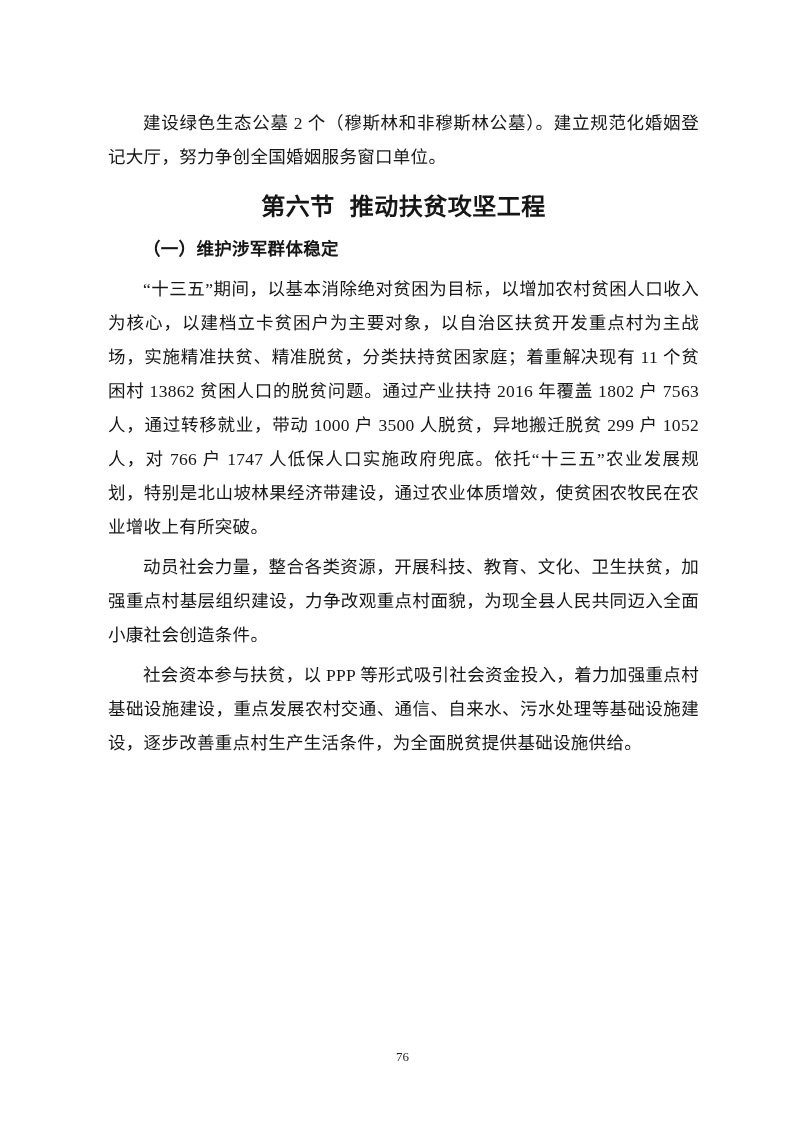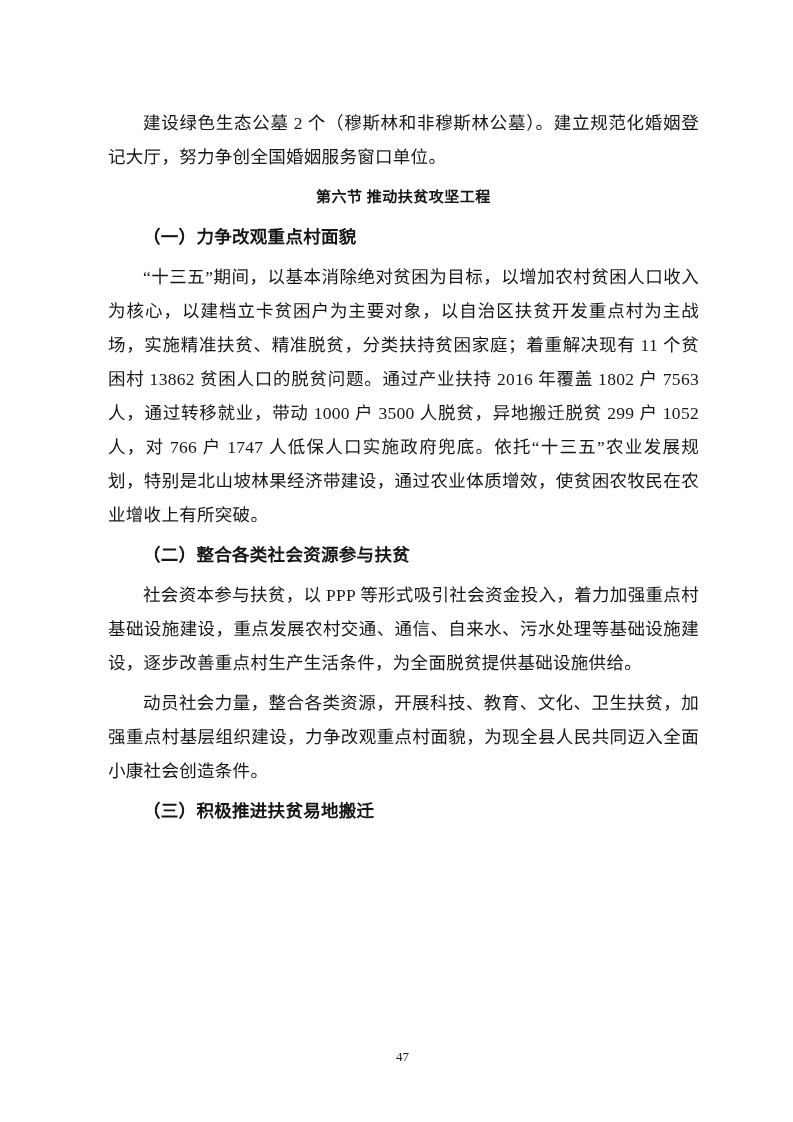--- a/index.html
+++ b/index.html
@@ -31,49 +31,48 @@
   }
   .subheading {
     font-size: 17.5px;
     line-height: 34px;
     font-weight: bold;
     text-indent: 2em;
     font-family: "Liberation Sans", "DejaVu Sans", sans-serif;
     letter-spacing: 0.3px;
   }
   .section-title {
-    font-size: 15px;
+    font-size: 24px;
     line-height: 34px;
     font-weight: bold;
     text-align: center;
-    font-family: Liberation Serif, serif;
+    font-family: Liberation Mono, monospace;
     letter-spacing: 0.5px;
+    margin-top: 12px;
   }
   .footer {
     position: absolute;
     left: 0;
     right: 0;
     top: 1040px;
     text-align: center;
     font-size: 13px;
     color: #1a1a1a;
     font-family: "Liberation Serif", "DejaVu Serif", serif;
   }
 </style>
 </head>
 <body>
 
 <div class="page">
   <main class="content">
 
   <div class="paragraph">建设绿色生态公墓 2 个（穆斯林和非穆斯林公墓）。建立规范化婚姻登记大厅，努力争创全国婚姻服务窗口单位。</div>
       <div class="section-title">第六节 推动扶贫攻坚工程</div>
-      <div class="subheading">（一）力争改观重点村面貌</div>
+      <div class="subheading">（一）维护涉军群体稳定</div>
       <div class="paragraph">“十三五”期间，以基本消除绝对贫困为目标，以增加农村贫困人口收入为核心，以建档立卡贫困户为主要对象，以自治区扶贫开发重点村为主战场，实施精准扶贫、精准脱贫，分类扶持贫困家庭；着重解决现有 11 个贫困村 13862 贫困人口的脱贫问题。通过产业扶持 2016 年覆盖 1802 户 7563 人，通过转移就业，带动 1000 户 3500 人脱贫，异地搬迁脱贫 299 户 1052 人，对 766 户 1747 人低保人口实施政府兜底。依托“十三五”农业发展规划，特别是北山坡林果经济带建设，通过农业体质增效，使贫困农牧民在农业增收上有所突破。</div>
-      <div class="subheading">（二）整合各类社会资源参与扶贫</div>
+      <div class="paragraph">动员社会力量，整合各类资源，开展科技、教育、文化、卫生扶贫，加强重点村基层组织建设，力争改观重点村面貌，为现全县人民共同迈入全面小康社会创造条件。</div>
       <div class="paragraph">社会资本参与扶贫，以 PPP 等形式吸引社会资金投入，着力加强重点村基础设施建设，重点发展农村交通、通信、自来水、污水处理等基础设施建设，逐步改善重点村生产生活条件，为全面脱贫提供基础设施供给。</div>
-      <div class="paragraph">动员社会力量，整合各类资源，开展科技、教育、文化、卫生扶贫，加强重点村基层组织建设，力争改观重点村面貌，为现全县人民共同迈入全面小康社会创造条件。</div>
-      <div class="subheading">（三）积极推进扶贫易地搬迁</div>
     </main>
   <div class="footer">
-    <span>47</span>
+    <span>76</span>
   </div>
 </div>
 
 </body></html>

